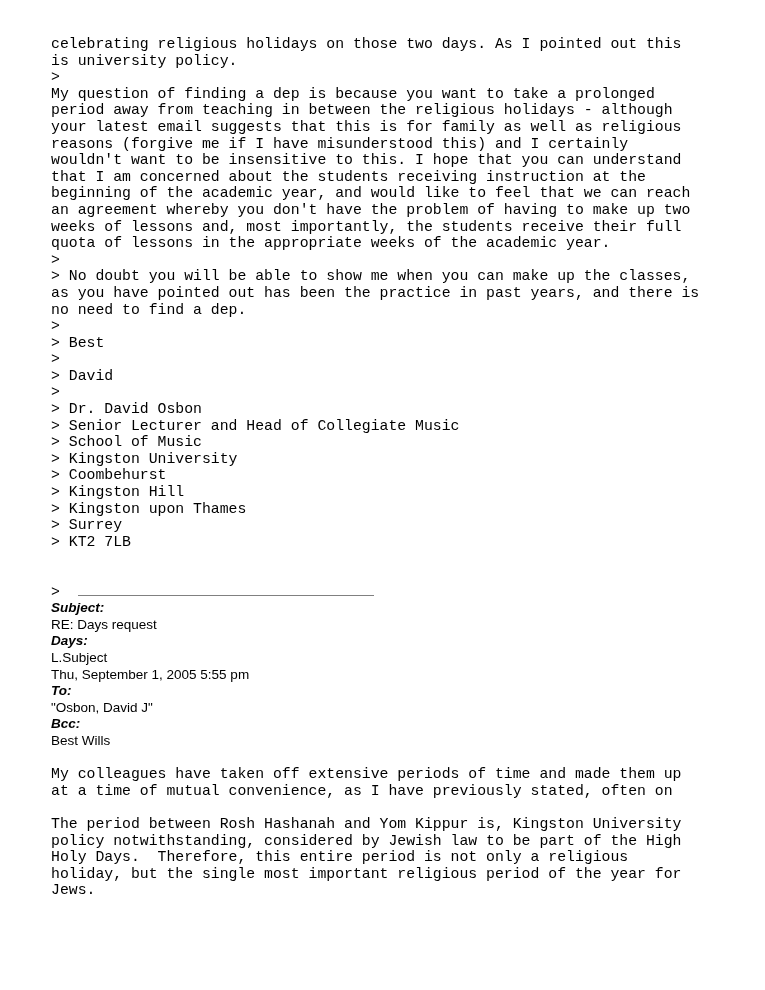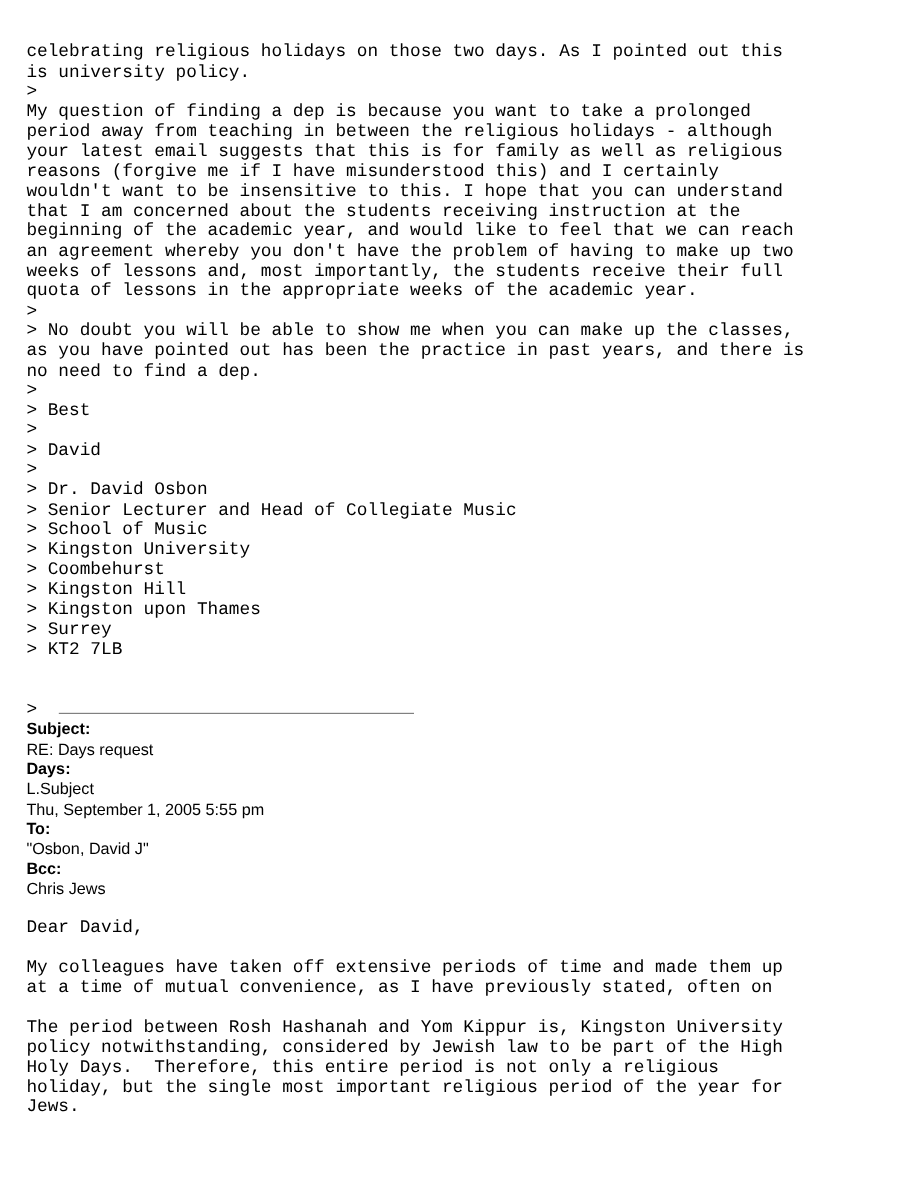--- a/index.html
+++ b/index.html
@@ -10,21 +10,21 @@
   body {
     width: 765px;
     height: 990px;
     overflow: hidden;
     color: #000000;
   }
   .page {
     box-sizing: border-box;
     width: 765px;
     height: 990px;
-    padding: 36px 20px 0 22px;
+    padding: 36px 20px 0 51px;
     background: #ffffff;
   }
   pre.mono {
     margin: 0;
     font-family: "Liberation Mono", "DejaVu Sans Mono", monospace;
     font-size: 14.8px;
     line-height: 16.6px;
     color: #000000;
     white-space: pre;
   }
@@ -44,20 +44,21 @@
     margin-left: 9px;
   }
   .headers {
     font-family: "Liberation Sans", "DejaVu Sans", sans-serif;
     font-size: 13.5px;
     line-height: 16.6px;
     color: #000000;
   }
   .hlabel {
     font-weight: bold;
+    font-style: italic;
   }
   .body-block pre.mono {
     margin-top: 16.6px;
   }
 </style>
 </head>
 <body>
 
 <div class="page">
 
@@ -97,25 +98,24 @@
 
   <div class="headers">
     <div class="hlabel">Subject:</div>
     <div class="hvalue">RE: Days request</div>
     <div class="hlabel">Days:</div>
     <div class="hvalue">L.Subject</div>
     <div class="hvalue">Thu, September 1, 2005 5:55 pm</div>
     <div class="hlabel">To:</div>
     <div class="hvalue">"Osbon, David J"</div>
     <div class="hlabel">Bcc:</div>
-    <div class="hvalue">Chris Jews</div>
+    <div class="hvalue">Best Wills</div>
   </div>
 
   <div class="body-block">
-    <pre class="mono">Dear David,</pre>
     <pre class="mono">My colleagues have taken off extensive periods of time and made them up
 at a time of mutual convenience, as I have previously stated, often on</pre>
     <pre class="mono">The period between Rosh Hashanah and Yom Kippur is, Kingston University
 policy notwithstanding, considered by Jewish law to be part of the High
 Holy Days.  Therefore, this entire period is not only a religious
 holiday, but the single most important religious period of the year for
 Jews.</pre>
   </div>
 
 </div>

